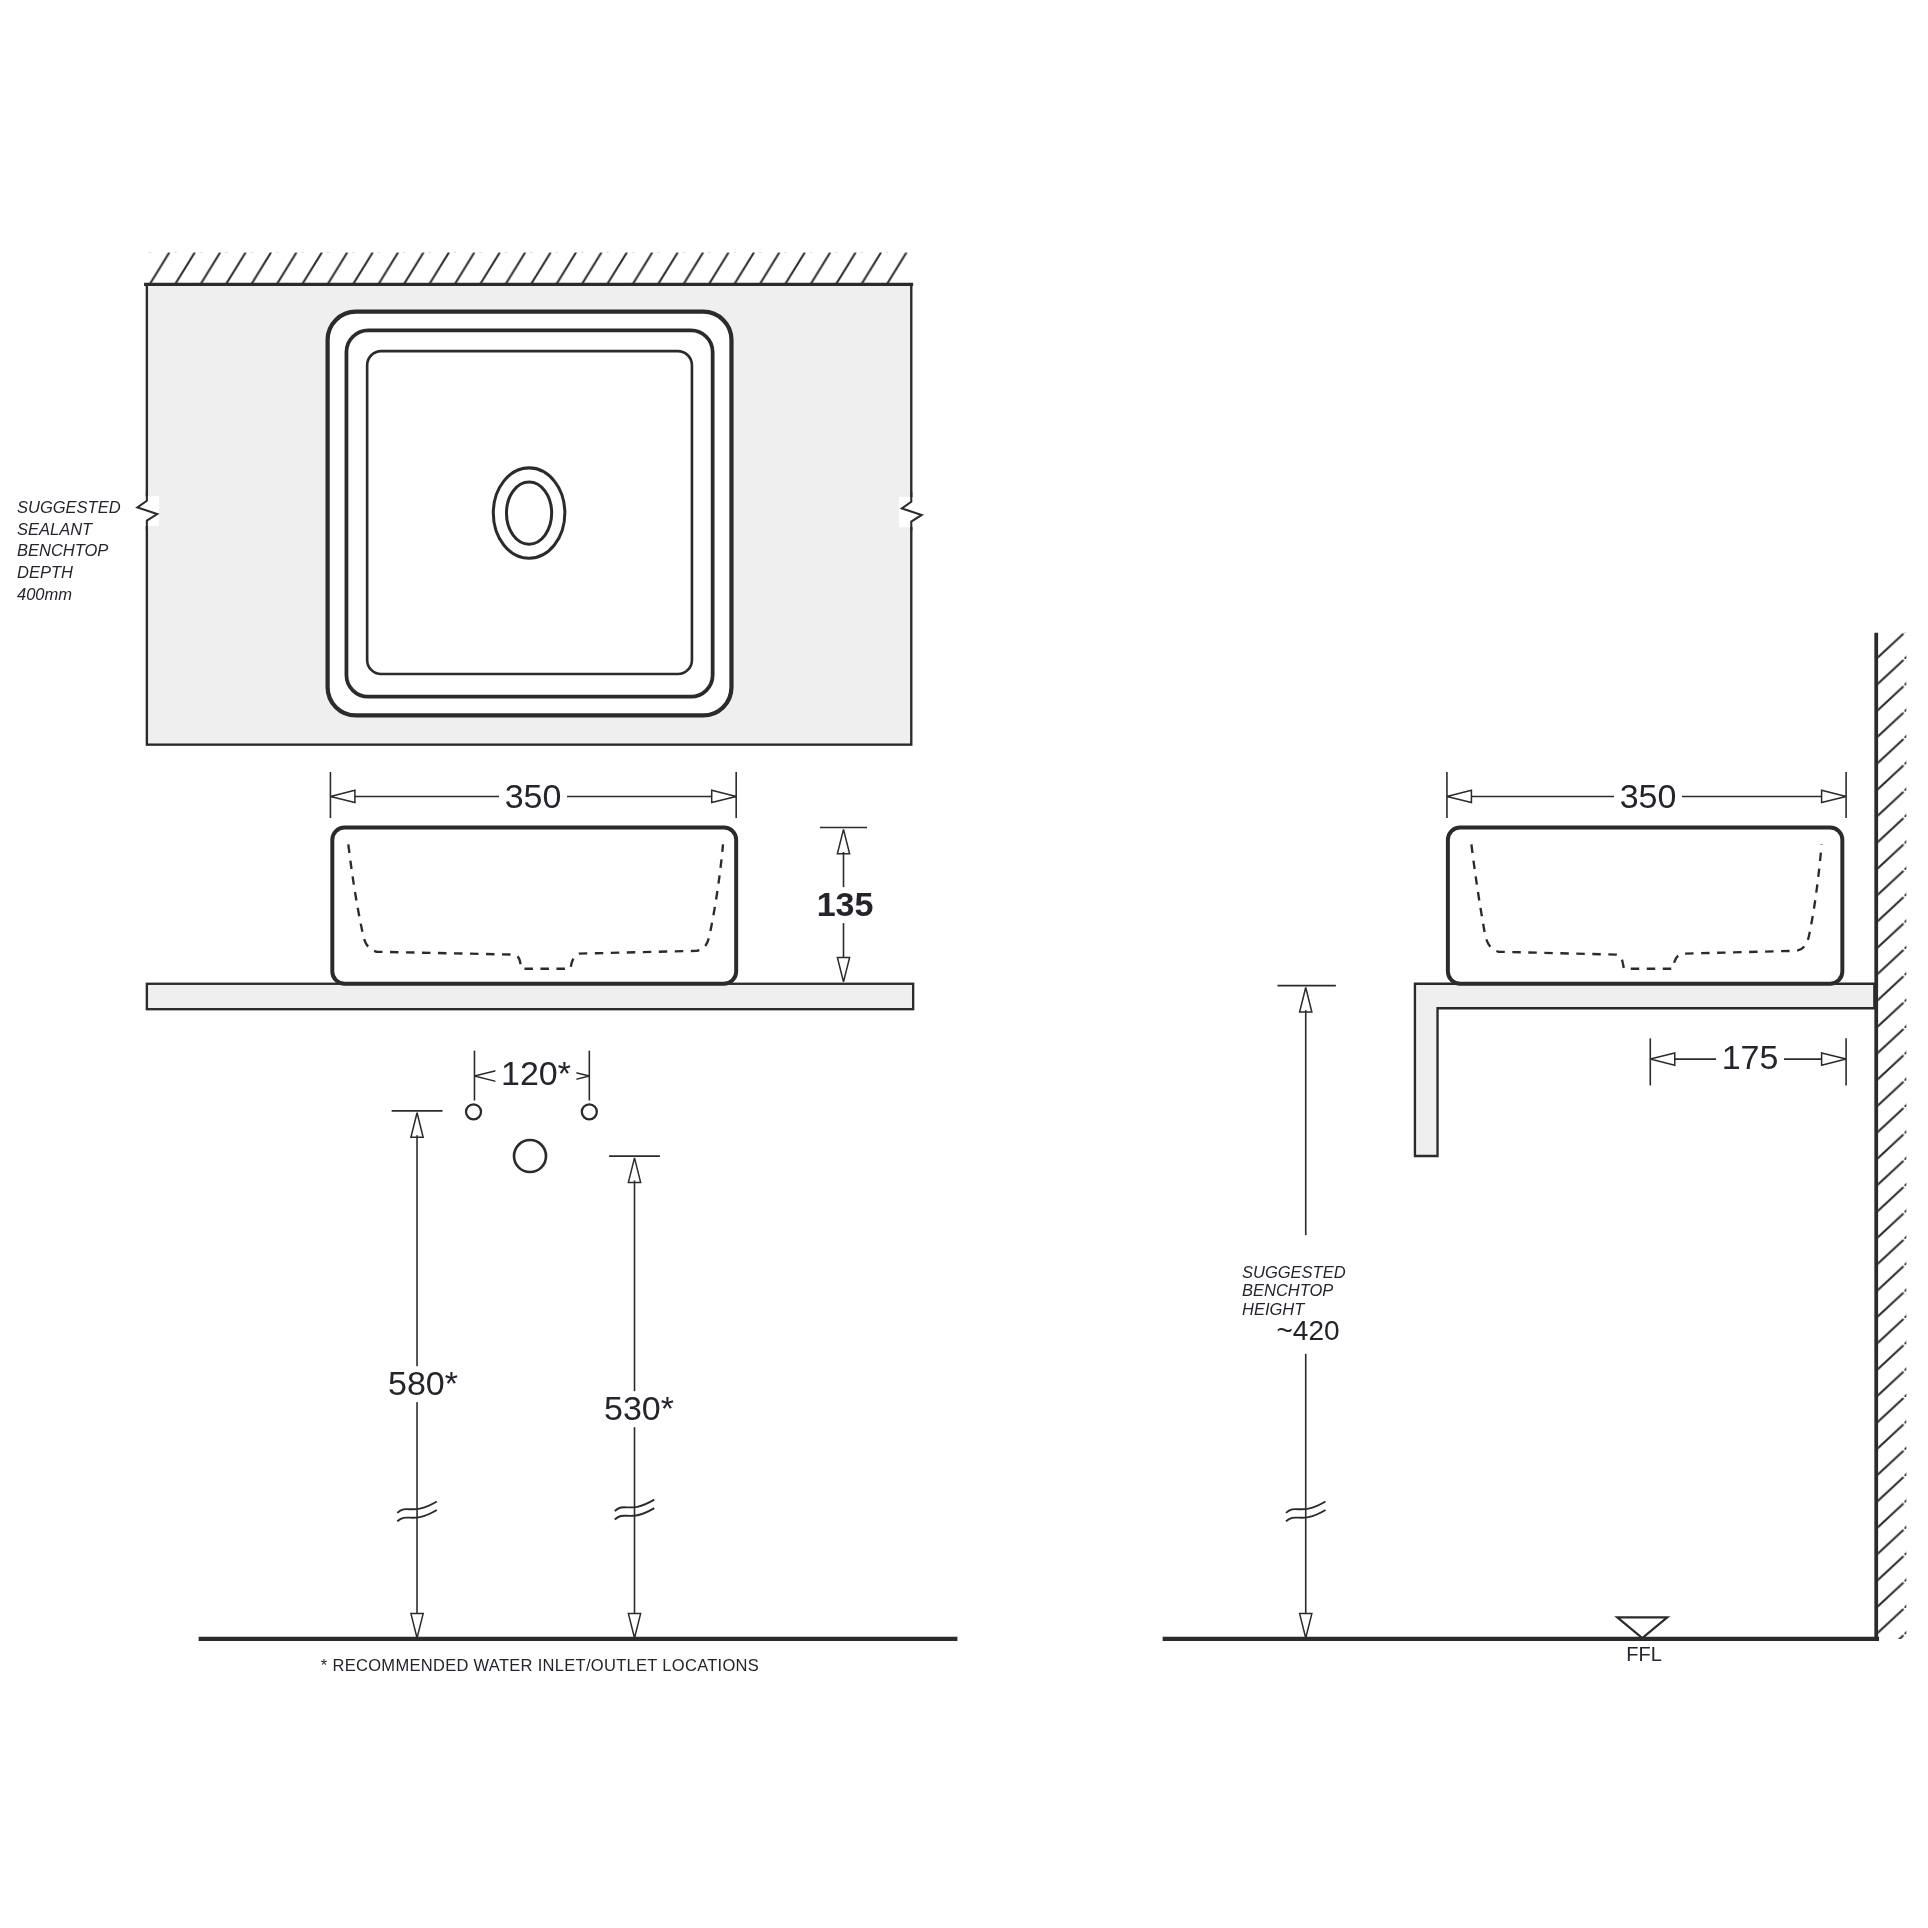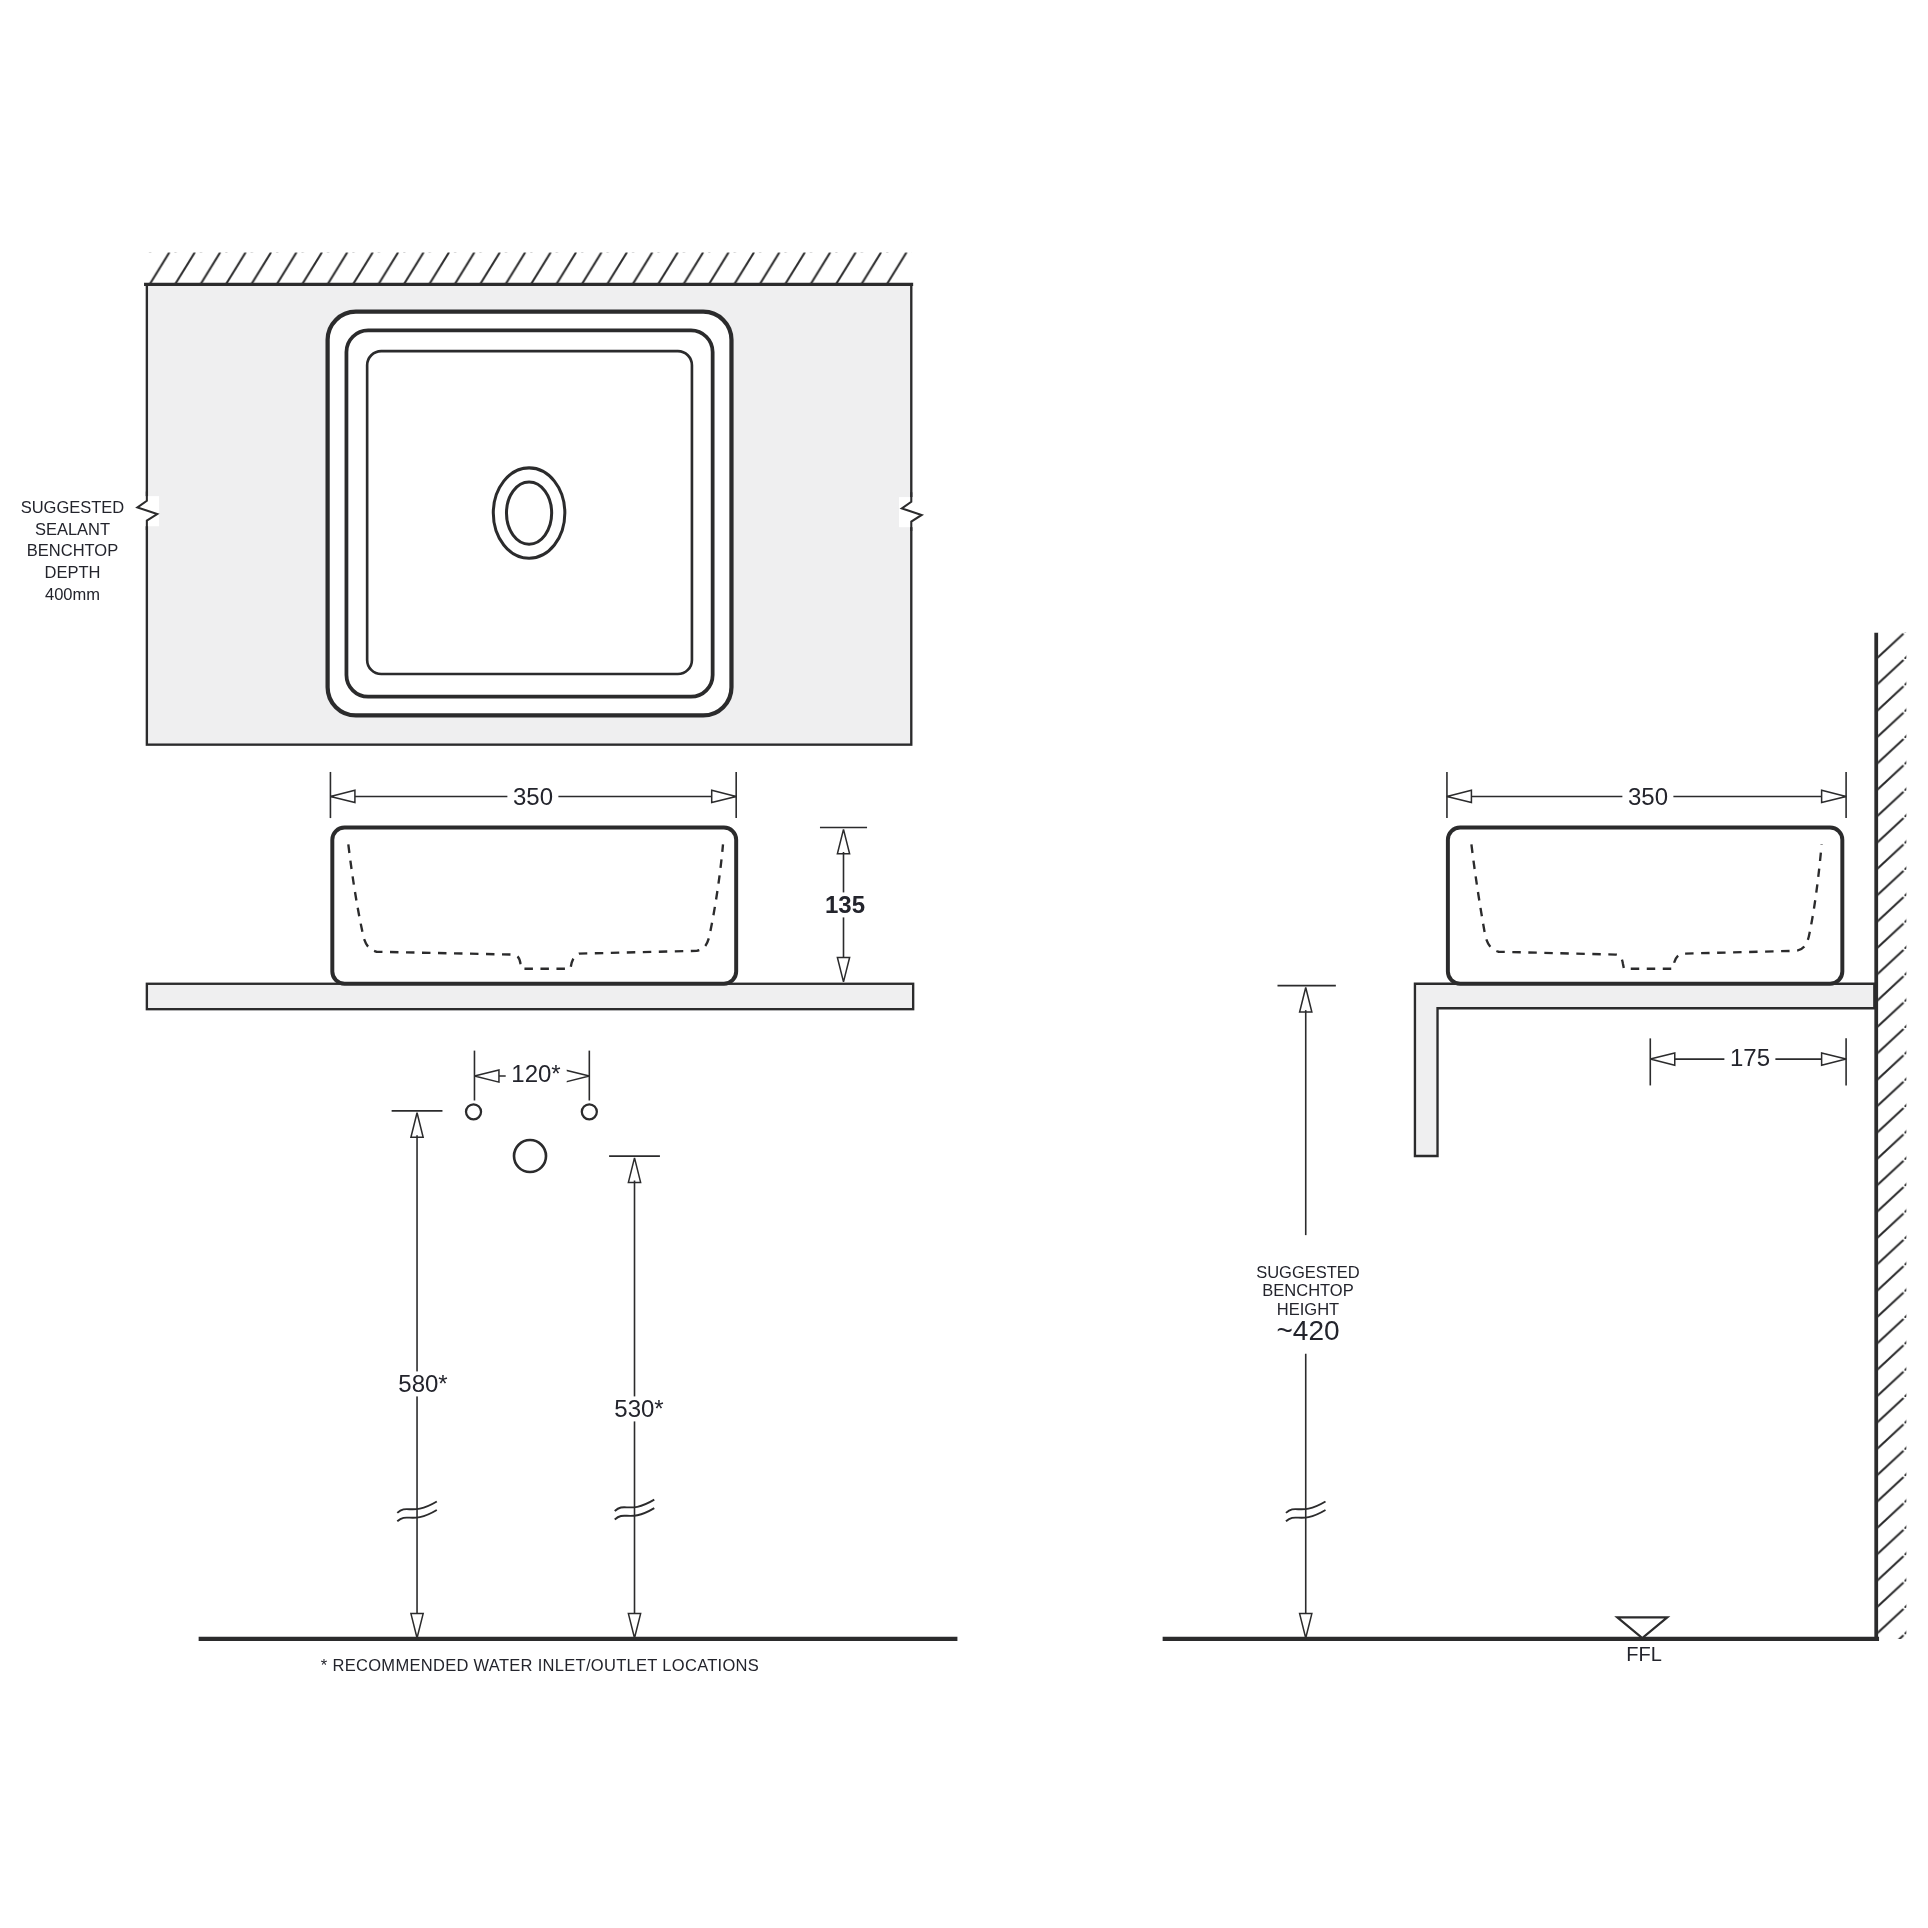--- a/index.html
+++ b/index.html
@@ -12,29 +12,29 @@
     position:relative;
     width:1928px;height:1928px;
     background:#ffffff;
     font-family:"Liberation Sans", sans-serif;
     color:var(--text);
     overflow:hidden;
   }
   svg.linework{position:absolute;left:0;top:0;}
   .txt{position:absolute;color:var(--text);}
   .dim{
-    font-size:24px;
+    font-size:34px;
     background:#ffffff;
     padding:0 5.6px;
     transform:translate(-50%,-50%);
     white-space:nowrap;
     line-height:1.05;
   }
   .small{font-size:16.5px;line-height:18.4px;}
-  .center-block{text-align:center;}
+  .center-block{text-align:left;font-style:italic;}
   .note-block{left:31px;top:1186px;font-size:16px;line-height:18.4px;}
   .depth-note{left:17px;top:497px;width:111px;line-height:21.7px;font-size:16.5px;}
   .bench-note{left:1242px;top:1263px;width:132px;line-height:18.4px;font-size:16.5px;}
   .footnote{left:540px;top:1665px;transform:translate(-50%,-50%);font-size:16.5px;letter-spacing:0.3px;white-space:nowrap;}
   .ffl{left:1644px;top:1654px;transform:translate(-50%,-50%);font-size:20px;}
   .v690{font-size:28px;}
 </style>
 </head>
 <body>
 

